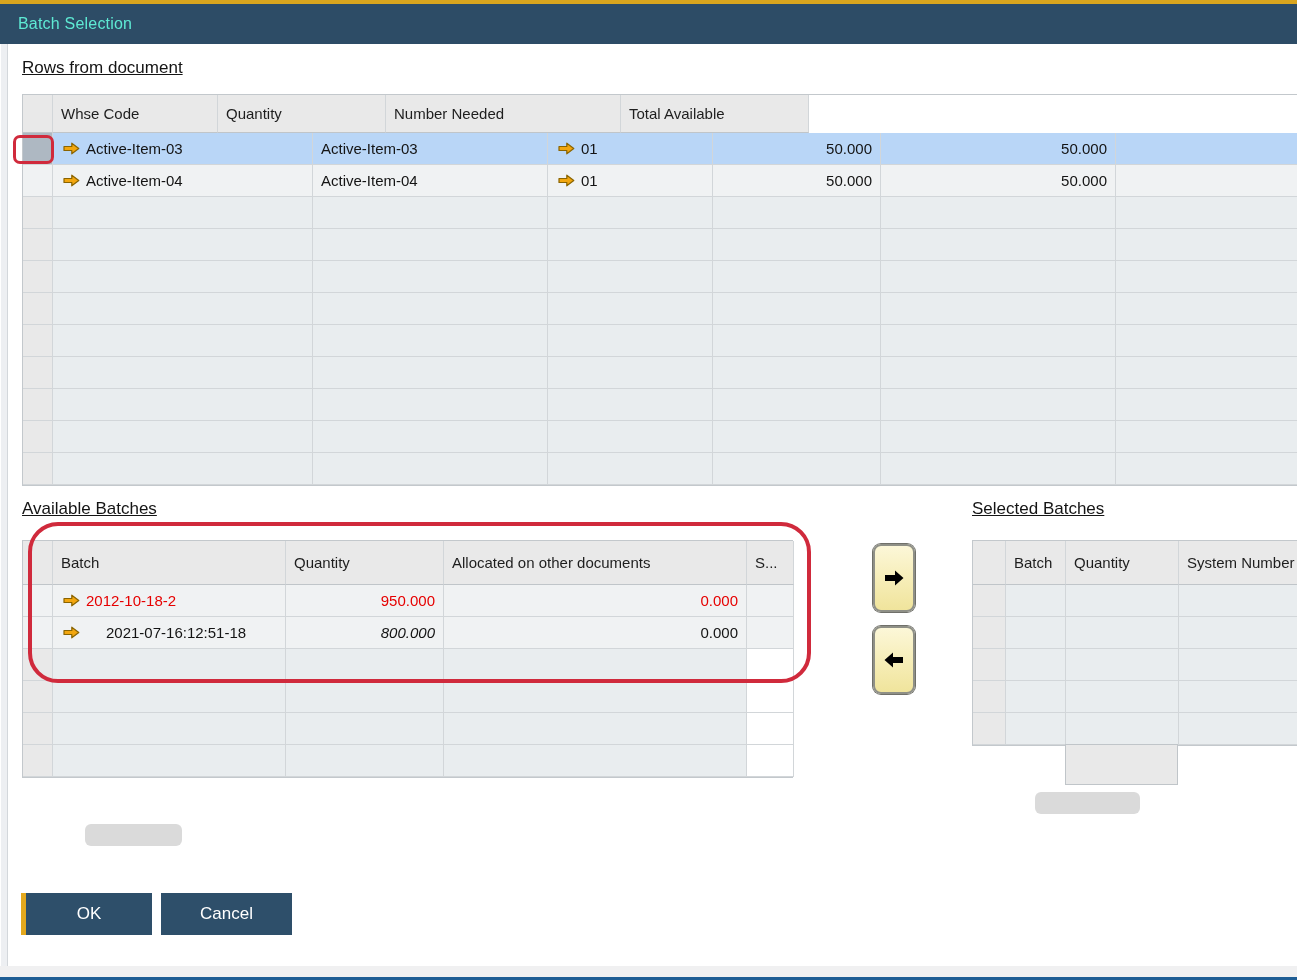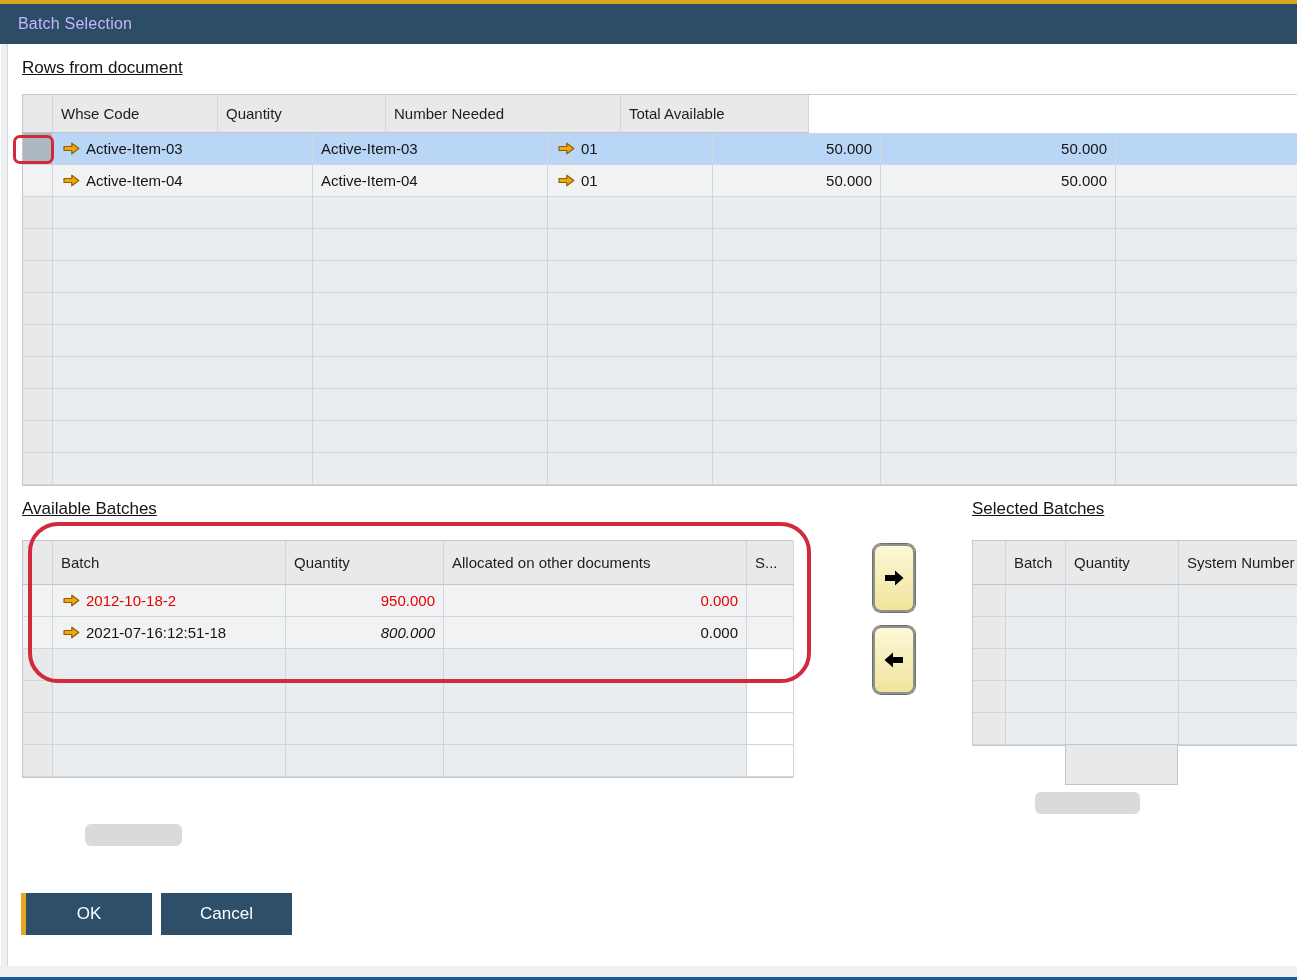--- a/index.html
+++ b/index.html
@@ -3,21 +3,21 @@
 <meta charset="utf-8">
 <style>
   * { margin:0; padding:0; box-sizing:border-box; }
   html,body { width:1297px; height:980px; background:#fff; overflow:hidden;
               font-family:"Liberation Sans", sans-serif; color:#151515; }
   .win { position:relative; width:1297px; height:980px; background:#fff; overflow:hidden; }
 
   .topstrip  { position:absolute; left:0; top:0; width:1297px; height:4px; background:#d9a51e; }
   .titlebar  { position:absolute; left:0; top:4px; width:1297px; height:40px; background:#2d4c66;
                display:flex; align-items:center; padding-left:18px; }
-  .titlebar span { color:#c4b5fd; font-size:16px; letter-spacing:.2px; }
+  .titlebar span { color:#5eead4; font-size:16px; letter-spacing:.2px; }
   .leftframe { position:absolute; left:1px; top:44px; width:7px; height:922px;
                background:#edeff2; border-right:1px solid #d3d7db; }
 
   .seclabel  { position:absolute; font-size:17px; text-decoration:underline; color:#141414; white-space:nowrap; }
   #lbl-rows  { left:22px;  top:58px; }
   #lbl-avail { left:22px;  top:499px; }
   #lbl-sel   { left:972px; top:499px; }
 
   .tbl  { position:absolute; border:1px solid #c3c8cc; background:#fff; }
   #rows-table  { left:22px;  top:94px; }
@@ -259,21 +259,21 @@
         <div class="tcell num" style="width: 158px;">
           <span>950.000</span>
         </div>
         <div class="tcell num" style="width: 303px;">
           <span>0.000</span>
         </div>
         <div class="tcell white" style="width: 47px;"></div>
       </div>
       <div class="trow data" style="height: 32px;">
         <div class="tcell selc" style="width: 30px;"></div>
-        <div class="tcell" style="width: 233px;">
+        <div class="tcell" style="width: 233px; gap: 20px;">
           <svg width="17" height="13" viewBox="0 0 17 13" class="licon">
             <path d="M1 4.5 H8.8 V1.2 L15.8 6.5 8.8 11.8 V8.5 H1 Z" fill="#f2a60e" stroke="#8a6400" stroke-width="1.2" stroke-linejoin="round"></path>
           </svg>
           <span>2021-07-16:12:51-18</span>
         </div>
         <div class="tcell num" style="width: 158px; font-style: italic;">
           <span>800.000</span>
         </div>
         <div class="tcell num" style="width: 303px;">
           <span>0.000</span>

